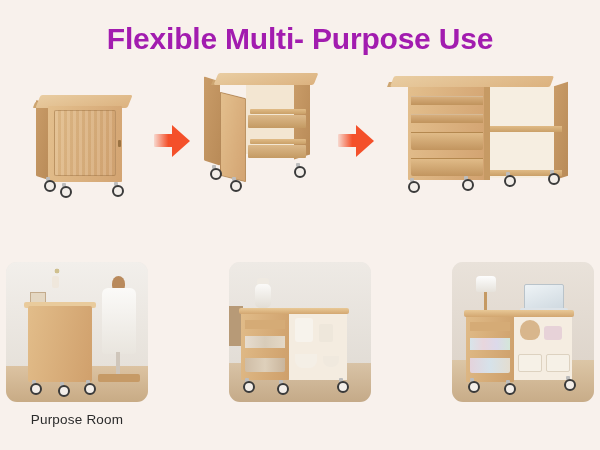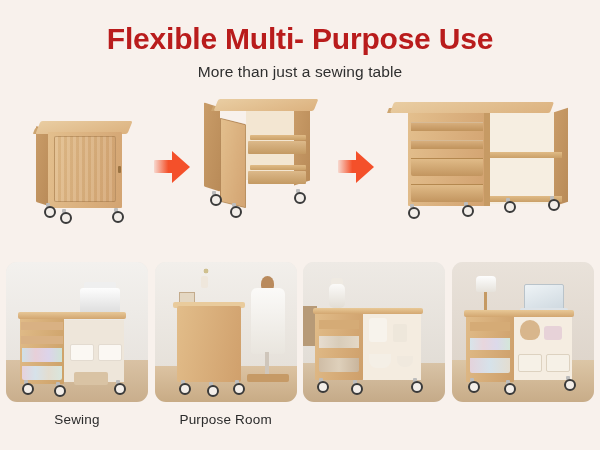--- a/index.html
+++ b/index.html
@@ -8,21 +8,21 @@
     overflow: hidden;
     font-family: "Liberation Sans", sans-serif;
     background: #f8f1ec;
   }
   .page { position: relative; width: 600px; height: 450px; background: #f8f1ec; }
 
   
   .header { padding-top: 22px; text-align: center; }
   .title {
     font-size: 30px; font-weight: bold; letter-spacing: -0.2px;
-    color: #b91c1c; line-height: 1.1;
+    color: #a21caf; line-height: 1.1;
   }
   .subtitle {
     margin-top: 8px; font-size: 15.5px; font-weight: 400;
     color: #2f2f2f; letter-spacing: .1px;
   }
 
   
   .stages {
     position: relative; width: 600px; height: 140px;
     margin-top: 10px;
@@ -192,21 +192,20 @@
   .c4-bear{ left:68px; top:58px; width:20px; height:20px; background:#d8b68c; border-radius:50% 50% 40% 40%; }
   .c4-basket{ top:92px; width:24px; height:18px; background:#f6f1e7; border-radius:2px; border:1px solid #ddd2c0; }
 </style>
 </head>
 <body>
 
 <div class="page">
 
   <div class="header">
     <div class="title">Flexible Multi- Purpose Use</div>
-    <div class="subtitle">More than just a sewing table</div>
   </div>
 
   <div class="stages">
 
     <div class="stage stage-1">
       <div class="obj s1-left wd-side"></div>
       <div class="obj s1-top2"></div>
       <div class="obj s1-top wd-top"></div>
       <div class="obj s1-body wd-face"></div>
       <div class="obj s1-door"></div>
@@ -257,42 +256,20 @@
       <div class="obj s3-top wd-top"></div>
       <div class="caster" style="left:30px;  top:108px;"></div>
       <div class="caster" style="left:84px;  top:106px;"></div>
       <div class="caster" style="left:126px; top:102px;"></div>
       <div class="caster" style="left:170px; top:100px;"></div>
     </div>
   </div>
 
   <div class="cards">
 
-    <div class="card">
-      <div class="photo">
-        <div class="wall c1-wall"></div>
-        <div class="floor c1-floor"></div>
-        <div class="obj c1-cartR"></div>
-        <div class="obj c1-mach2"></div>
-        <div class="obj c1-mach"></div>
-        <div class="obj c1-cartL"></div>
-        <div class="obj c1-deck"></div>
-        <div class="obj c1-spoolrow" style="top:60px;"></div>
-        <div class="obj c1-spoolrow" style="top:74px;"></div>
-        <div class="obj" style="left:16px; top:86px; width:40px; height:14px; background:linear-gradient(90deg,#cfe0e6,#e7cfd8,#dcd4ea,#cfe3d6);"></div>
-        <div class="obj" style="left:16px; top:104px; width:40px; height:14px; background:linear-gradient(90deg,#e6d2dc,#d6e2ea,#e3ddd0,#d9e6dd); border-radius:0 0 2px 2px;"></div>
-        <div class="obj c1-bin" style="left:64px;"></div>
-        <div class="obj c1-bin" style="left:92px;"></div>
-        <div class="obj c1-box"></div>
-        <div class="caster" style="left:16px;  top:118px;"></div>
-        <div class="caster" style="left:48px;  top:120px;"></div>
-        <div class="caster" style="left:108px; top:118px;"></div>
-      </div>
-      <div class="caption">Sewing</div>
-    </div>
 
     <div class="card">
       <div class="photo">
         <div class="wall c2-wall"></div>
         <div class="floor c2-floor"></div>
         <div class="obj c2-stem"></div>
         <div class="obj c2-vase"></div>
         <div class="obj c2-frame"></div>
         <div class="obj c2-cabtop"></div>
         <div class="obj c2-cab"></div>

